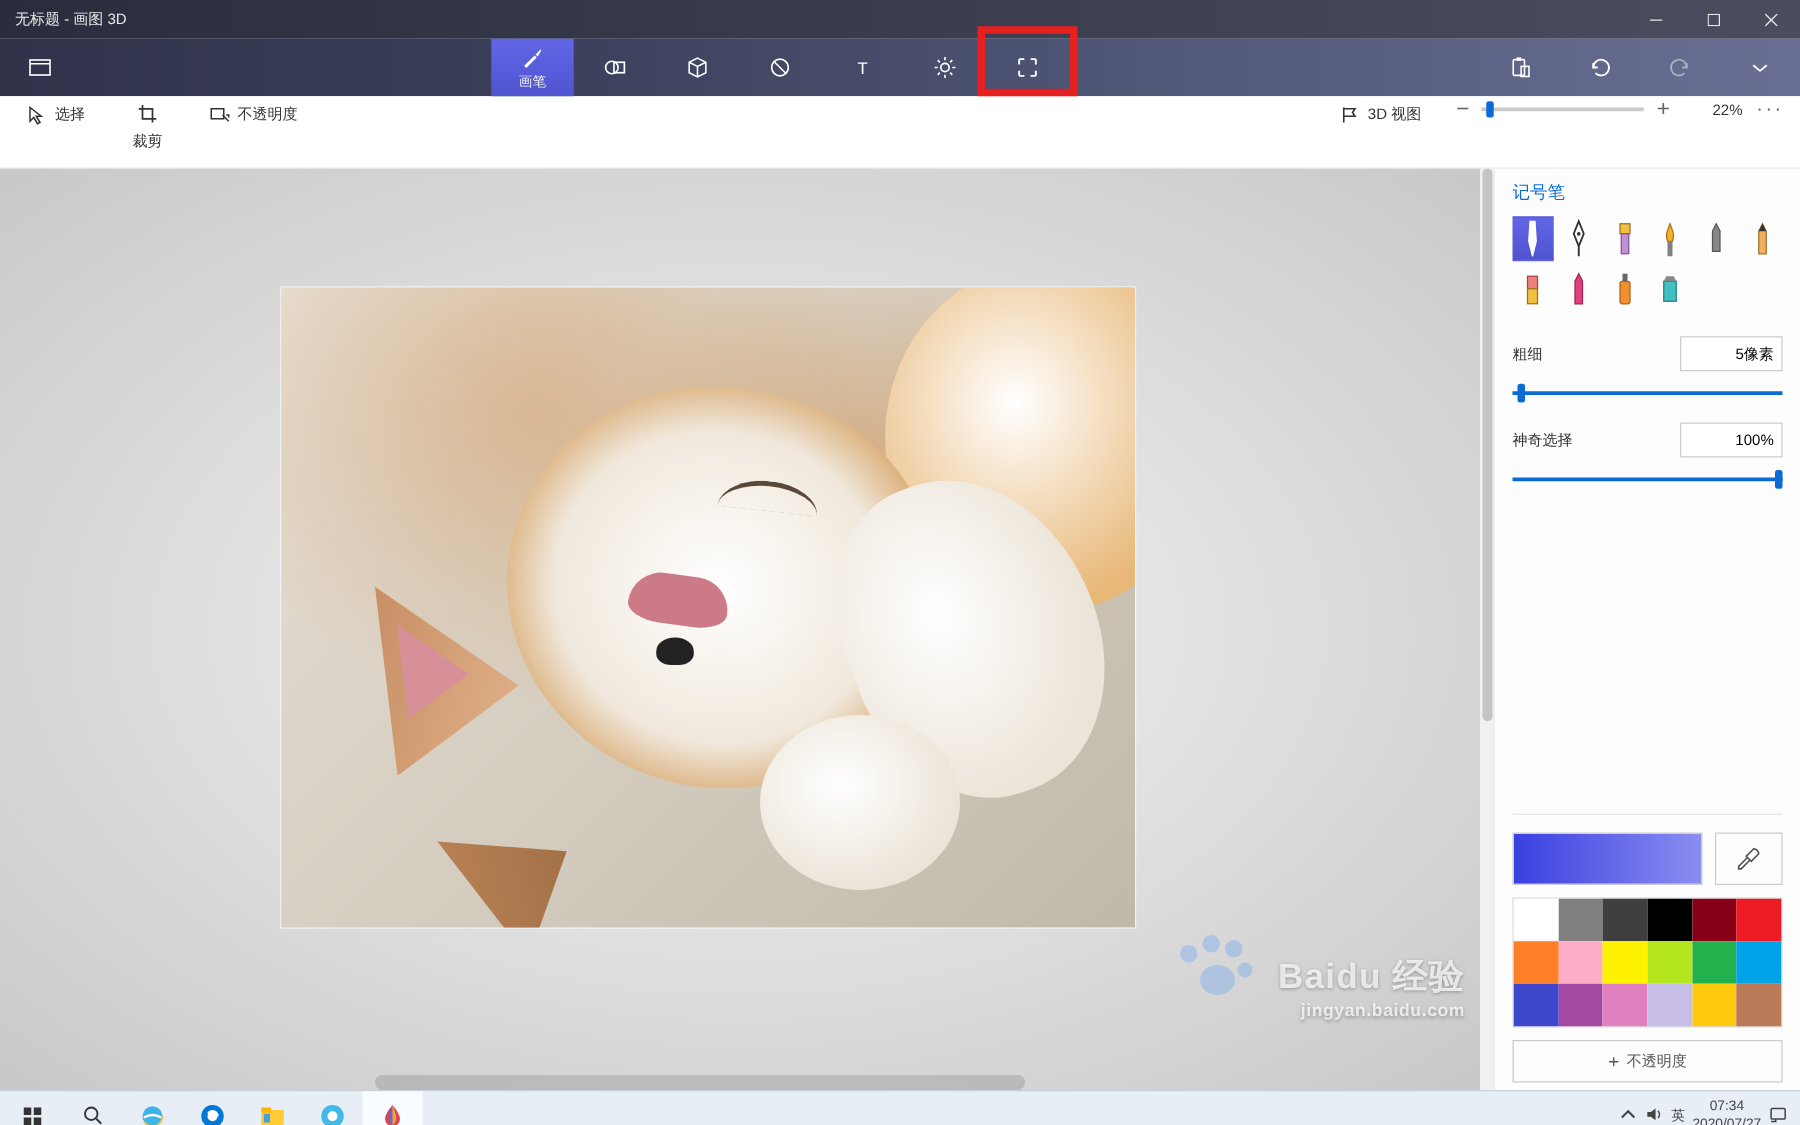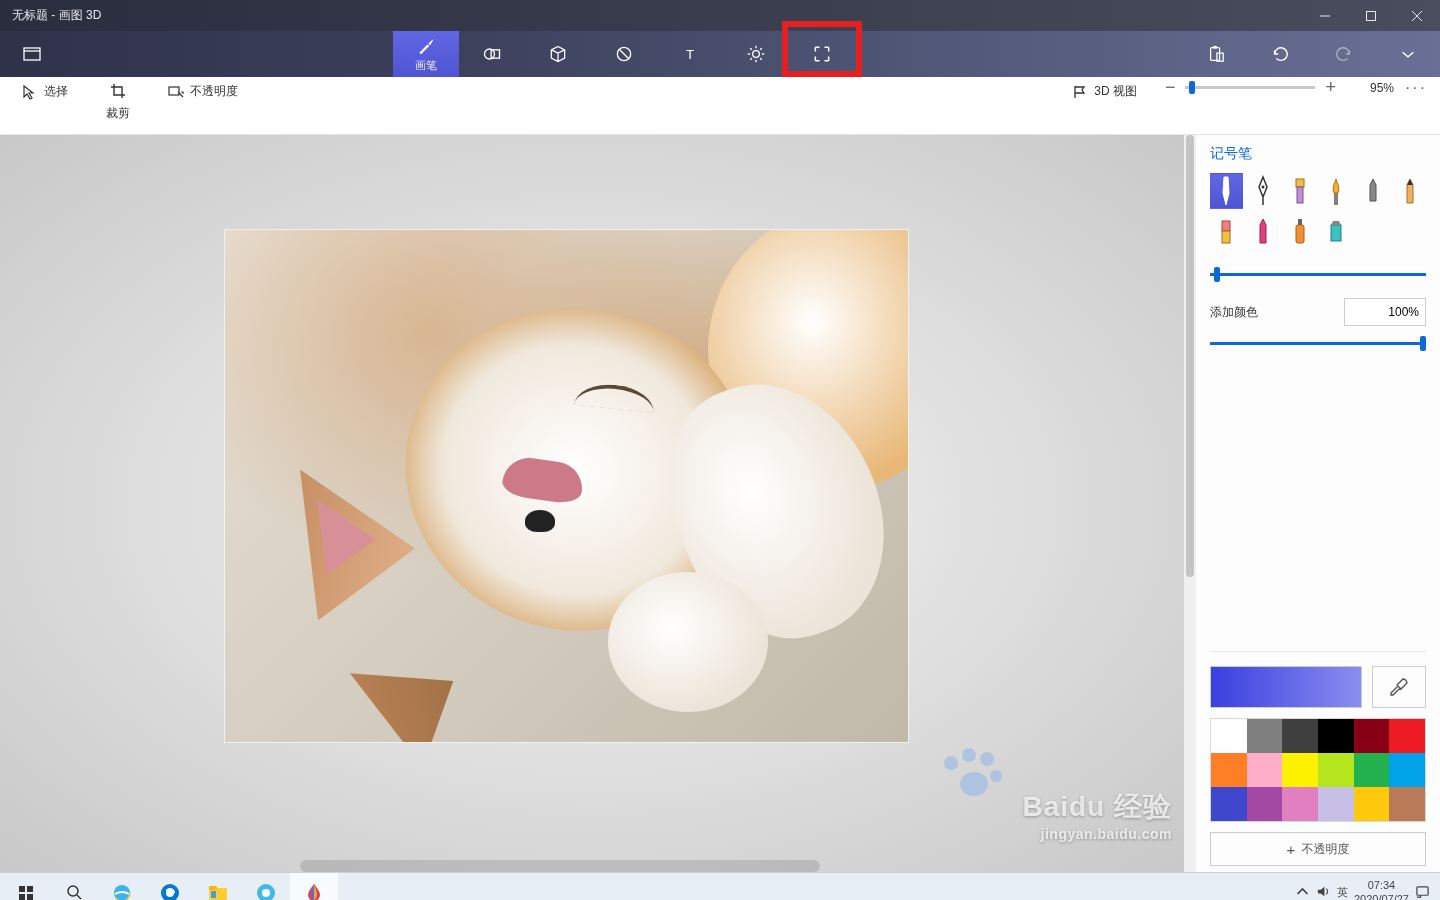--- a/index.html
+++ b/index.html
@@ -72,21 +72,21 @@
 .dropdown { height:36px; border:1px solid #ccc; display:flex; align-items:center; justify-content:center; position:relative; margin-bottom:10px; }
 .dropdown .chev { position:absolute; right:12px; }
 .colorprev { display:flex; gap:10px; margin-bottom:10px; }
 .gradbox { flex:1; height:42px; background: linear-gradient(to right, #3a3fe0, #8a8ef0); border:1px solid #ccc; }
 .eyedrop { width:54px; height:42px; border:1px solid #ccc; display:flex; align-items:center; justify-content:center; }
 .palette { display:grid; grid-template-columns: repeat(6, 1fr); gap:0; border:1px solid #d8d8d8; margin-bottom:10px; }
 .sw { height:34px; }
 .addcolor { height:34px; border:1px solid #ccc; display:flex; align-items:center; justify-content:center; gap:6px; color:#555; }
 
 
-.watermark { position:absolute; right:12px; bottom:30px; color:rgba(255,255,255,0.75); font-size:28px; font-weight:bold; text-align:right; letter-spacing:1px; text-shadow:0 1px 3px rgba(0,0,0,0.3); pointer-events:none; }
+.watermark { position:absolute; right:12px; bottom:56px; color:rgba(255,255,255,0.75); font-size:28px; font-weight:bold; text-align:right; letter-spacing:1px; text-shadow:0 1px 3px rgba(0,0,0,0.3); pointer-events:none; }
 .watermark .sub { font-size:14px; font-weight:bold; letter-spacing:0.5px; }
 .pawprint { position:absolute; right:180px; bottom:70px; width:70px; height:60px; opacity:0.55; }
 .pawprint .pad { position:absolute; background:#8db5e8; border-radius:50%; }
 
 
 .taskbar { height:40px; background:#e8eef5; display:flex; align-items:center; padding:0 2px; border-top:1px solid #c8d0da; }
 .tb { width:48px; height:40px; display:flex; align-items:center; justify-content:center; }
 .tb.active { border-bottom:2px solid #76b9ed; background:#f8fcff; }
 .tray { margin-left:auto; display:flex; align-items:center; gap:6px; padding-right:8px; font-size:11px; color:#444; }
 .tray .clock { text-align:center; line-height:1.2; }
@@ -228,21 +228,21 @@
         <path d="M3 2 L3 14 M3 3 L12 3 L10 6 L12 9 L3 9" fill="none" stroke="#333" stroke-width="1.3"></path>
       </svg>
     <span>3D 视图</span>
   </div>
   <div class="zoomctl" style="margin-left:18px;">
     <span style="font-size:18px;color:#666;">−</span>
     <div class="zoombar">
         <div class="th"></div>
       </div>
     <span style="font-size:18px;color:#666;">+</span>
-    <span style="margin-left:14px;min-width:34px;text-align:right;">95%</span>
+    <span style="margin-left:14px;min-width:34px;text-align:right;">22%</span>
     <span class="more">···</span>
   </div>
 </div>
 
 <div class="main">
   <div class="canvaswrap">
     <div class="canvasimg">
       <div class="cat">
         <div class="catbody"></div>
         <div class="catear1"></div>
@@ -328,26 +328,30 @@
           </svg>
         </div>
       <div class="brush">
           <svg viewBox="0 0 20 32">
             <rect x="5" y="10" width="10" height="16" fill="#40c0c0" stroke="#208080"></rect>
             <path d="M5 10 L15 10 L13 6 L7 6 Z" fill="#888"></path>
           </svg>
         </div>
     </div>
 
+    <div class="proplabel">
+      <span>粗细</span>
+      <input class="propinput" value="5像素" style="">
+    </div>
     <div class="pslider">
         <div class="pth" style="left:4px;"></div>
       </div>
 
     <div class="proplabel">
-      <span>添加颜色</span>
+      <span>神奇选择</span>
       <input class="propinput" value="100%" style="">
     </div>
     <div class="pslider">
         <div class="pth" style="left:calc(100% - 6px);"></div>
       </div>
 
     <div style="flex:1"></div>
     <div class="divider"></div>
 
 

